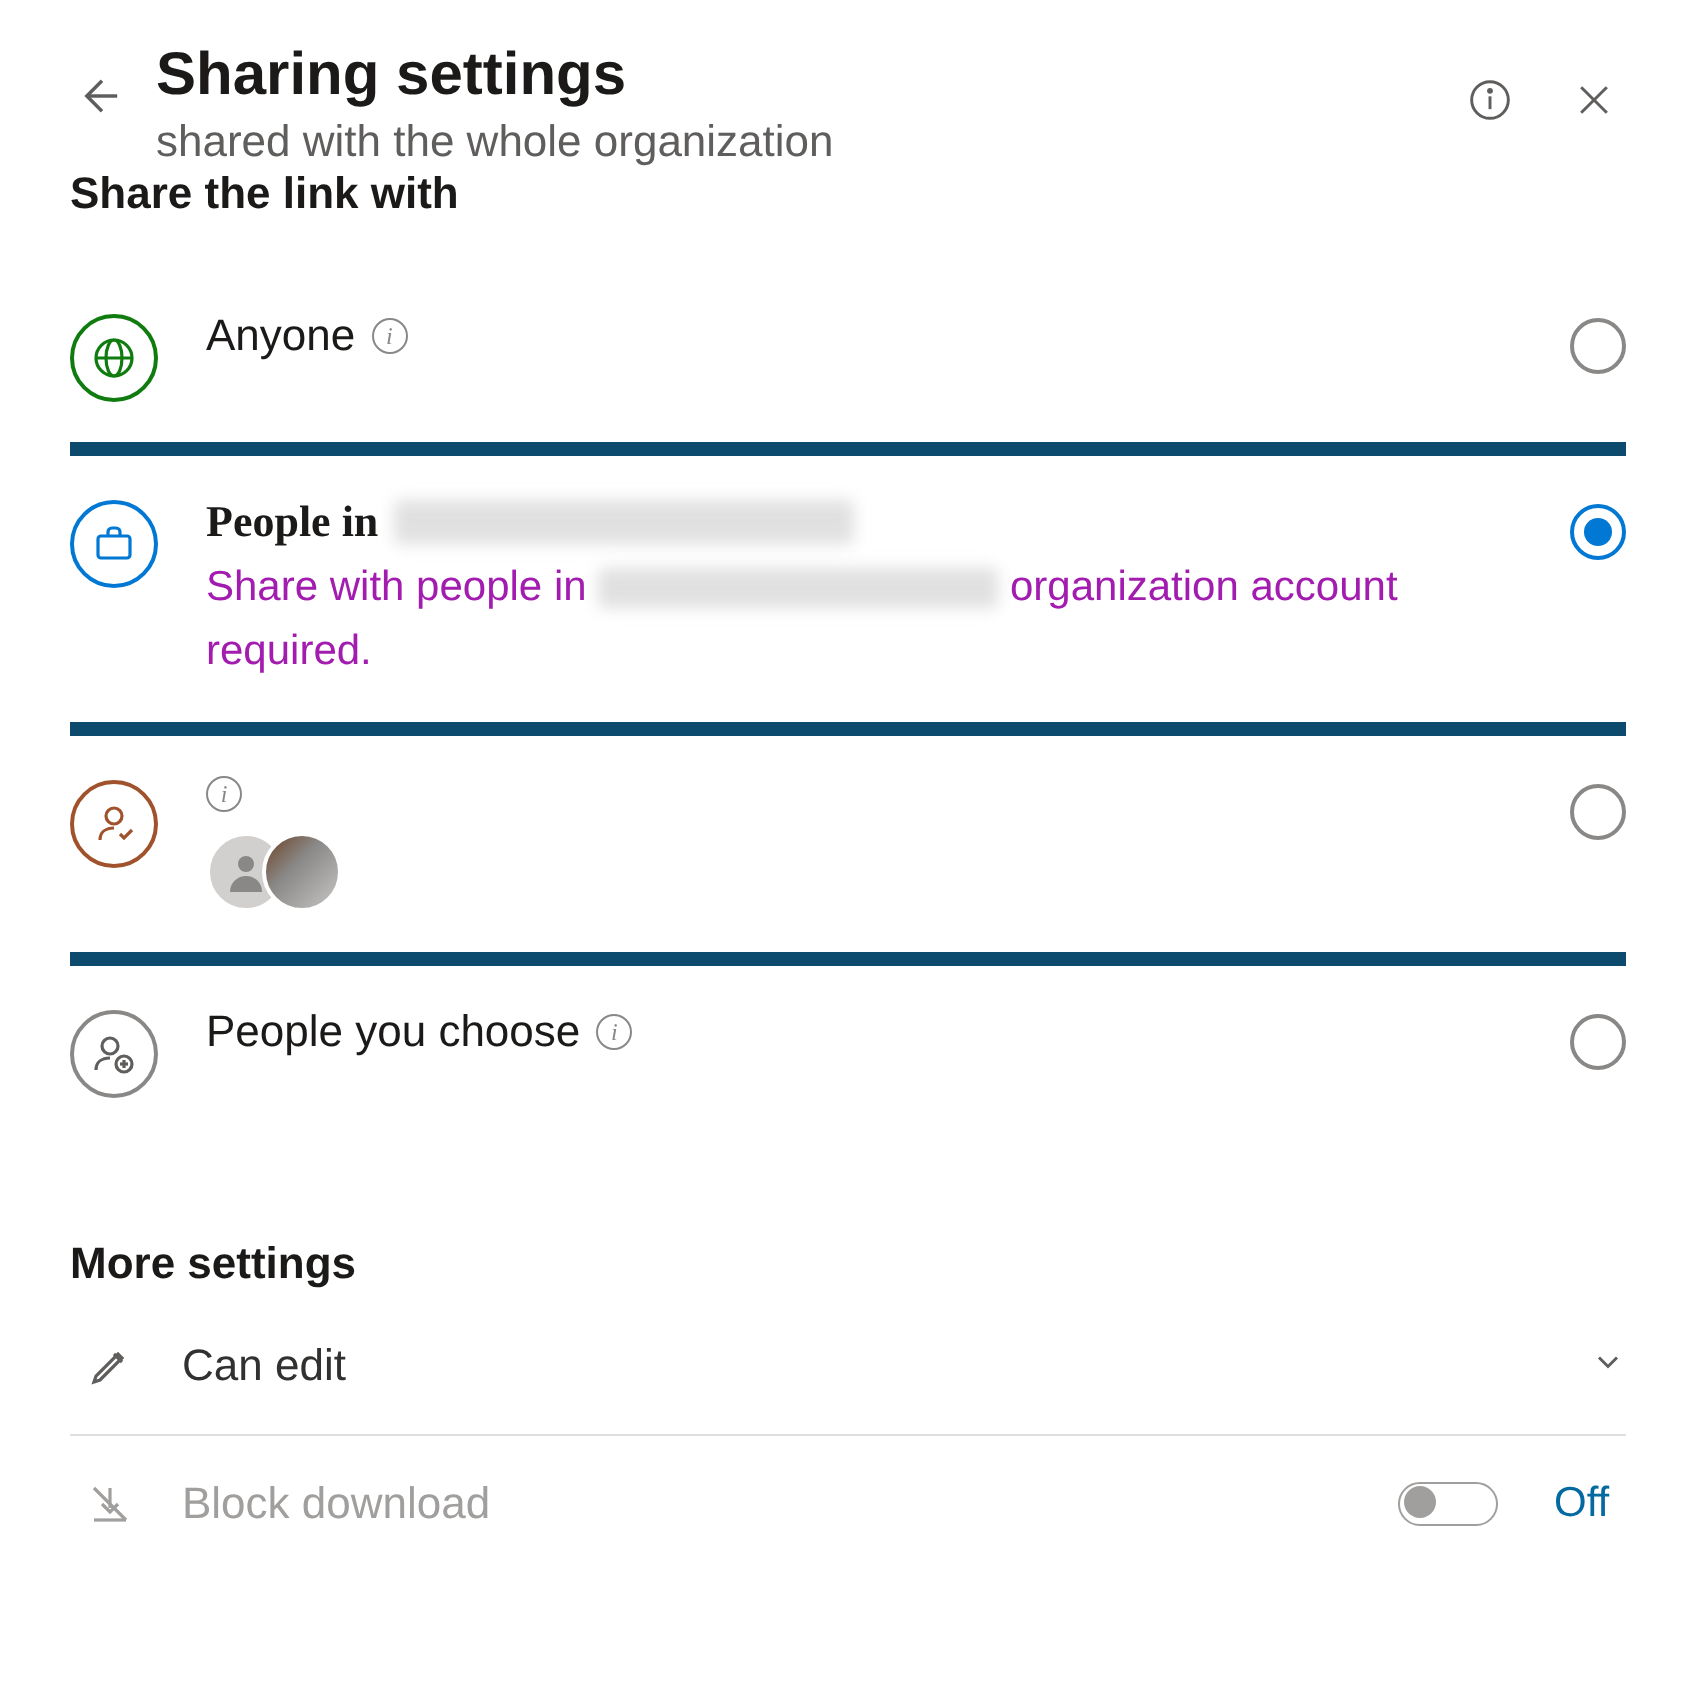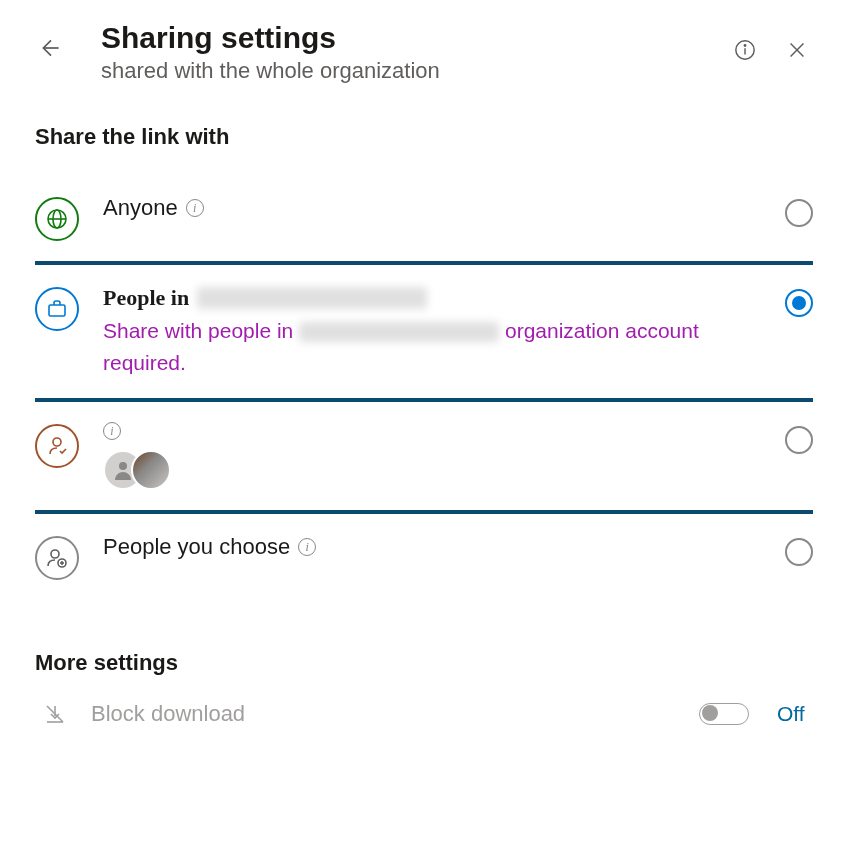--- a/index.html
+++ b/index.html
@@ -4,34 +4,34 @@
   <style>
     * { box-sizing: border-box; margin: 0; padding: 0; }
     body {
       font-family: "Segoe UI", -apple-system, BlinkMacSystemFont, sans-serif;
       background: #fff;
       width: 848px;
       height: 850px;
       color: #323130;
     }
     .container { padding: 20px 35px 0 35px; }
-    .header { display: flex; align-items: flex-start; gap: 34px; margin-bottom: 40px; }
+    .header { display: flex; align-items: flex-start; gap: 11px; }
     .back-btn { margin-top: 12px; width: 32px; height: 32px; display: flex; align-items: center; justify-content: center; cursor: pointer; flex-shrink: 0; color: #605e5c; }
     .title-block { flex: 1; }
     .title { font-size: 30px; font-weight: 600; color: #1b1a19; line-height: 1.2; }
     .subtitle { font-size: 22px; color: #605e5c; font-weight: 400; margin-top: 2px; }
     .header-actions { display: flex; align-items: center; gap: 20px; margin-top: 14px; }
     .icon-btn { width: 32px; height: 32px; display: flex; align-items: center; justify-content: center; cursor: pointer; color: #605e5c; }
     .section-heading { font-size: 22px; font-weight: 600; color: #1b1a19; margin-bottom: 25px; }
     .option-row {
       display: flex;
       align-items: flex-start;
       gap: 24px;
       padding: 20px 0;
-      border-bottom: 4px solid #0c4a6e;
+      border-bottom: 7px solid #0c4a6e;
       cursor: pointer;
     }
     .option-row:last-of-type { border-bottom: none; }
     .option-icon {
       width: 44px; height: 44px;
       border-radius: 50%;
       display: flex; align-items: center; justify-content: center;
       flex-shrink: 0;
       margin-top: 2px;
     }
@@ -194,20 +194,34 @@
         <span>People you choose</span>
         <span class="info-mini">i</span>
       </div>
     </div>
     <div class="radio"></div>
   </div>
 
   <div class="more-settings">
     <div class="section-heading" style="margin-bottom:4px;">More settings</div>
 
+    <div class="setting-row">
+      <div class="setting-icon">
+        <svg width="24" height="24" viewBox="0 0 24 24" fill="none" stroke="currentColor" stroke-width="1.6">
+          <path d="M4 20l3-1 11-11-2-2L5 17l-1 3z"></path>
+            <path d="M14 6l4 4"></path>
+        </svg>
+      </div>
+      <div class="setting-text">Can edit</div>
+      <div class="chevron">
+        <svg width="18" height="18" viewBox="0 0 24 24" fill="none" stroke="currentColor" stroke-width="2">
+            <path d="M6 9l6 6 6-6"></path>
+          </svg>
+      </div>
+    </div>
 
     <div class="setting-row disabled" style="border-bottom:none;">
       <div class="setting-icon">
         <svg width="24" height="24" viewBox="0 0 24 24" fill="none" stroke="currentColor" stroke-width="1.6">
           <path d="M12 4v10"></path>
             <path d="M8 12l4 4 4-4"></path>
             <line x1="4" y1="20" x2="20" y2="20"></line>
             <line x1="4" y1="4" x2="20" y2="20"></line>
         </svg>
       </div>

